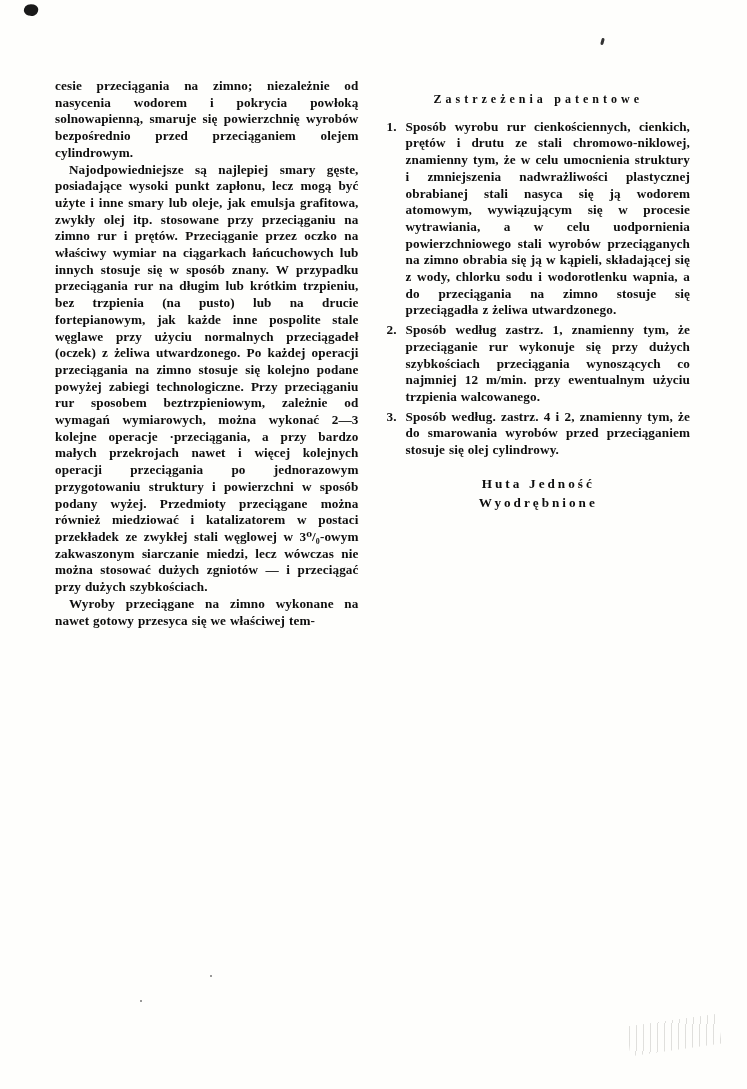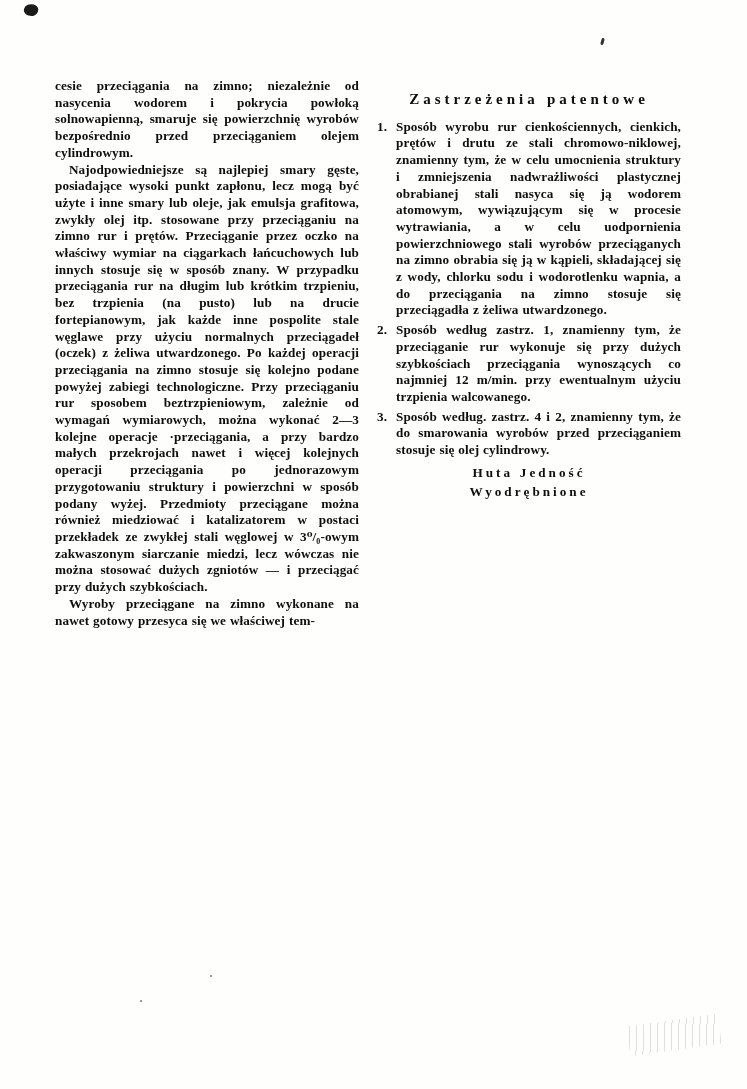--- a/index.html
+++ b/index.html
@@ -10,54 +10,54 @@
     margin: 0 auto;
     background: #fefefc;
     box-sizing: border-box;
     padding: 78px 57px 0 55px;
     font-family: "Liberation Serif", "DejaVu Serif", serif;
     color: #0e0e0e;
     overflow: hidden;
   }
   .columns {
     display: flex;
-    gap: 18px;
+    gap: 28px;
   }
   .col {
     width: 304px;
     font-size: 13.2px;
     line-height: 16.7px;
     font-weight: 700;
     text-align: justify;
     letter-spacing: 0.1px;
     word-spacing: 0.5px;
     hyphens: auto;
   }
   .col p { margin: 0; }
   p.indent { text-indent: 14px; }
   .claims-heading {
     margin: 13px 0 11px 0;
-    font-size: 15px;
+    font-size: 12px;
     font-weight: 700;
     letter-spacing: 4px;
     text-align: center;
     white-space: nowrap;
   }
   .claim {
     position: relative;
     padding-left: 19px;
     margin-bottom: 3px;
   }
   .claim-num {
     position: absolute;
     left: 0;
     top: 0;
   }
   .signature {
-    margin-top: 4px;
+    margin-top: 15px;
     text-align: center;
     font-weight: 700;
     letter-spacing: 3px;
     line-height: 19px;
     white-space: nowrap;
   }
   
   .artifact { position: absolute; pointer-events: none; }
   .blob-topleft {
     left: 24px; top: 4px; width: 14px; height: 12px;

